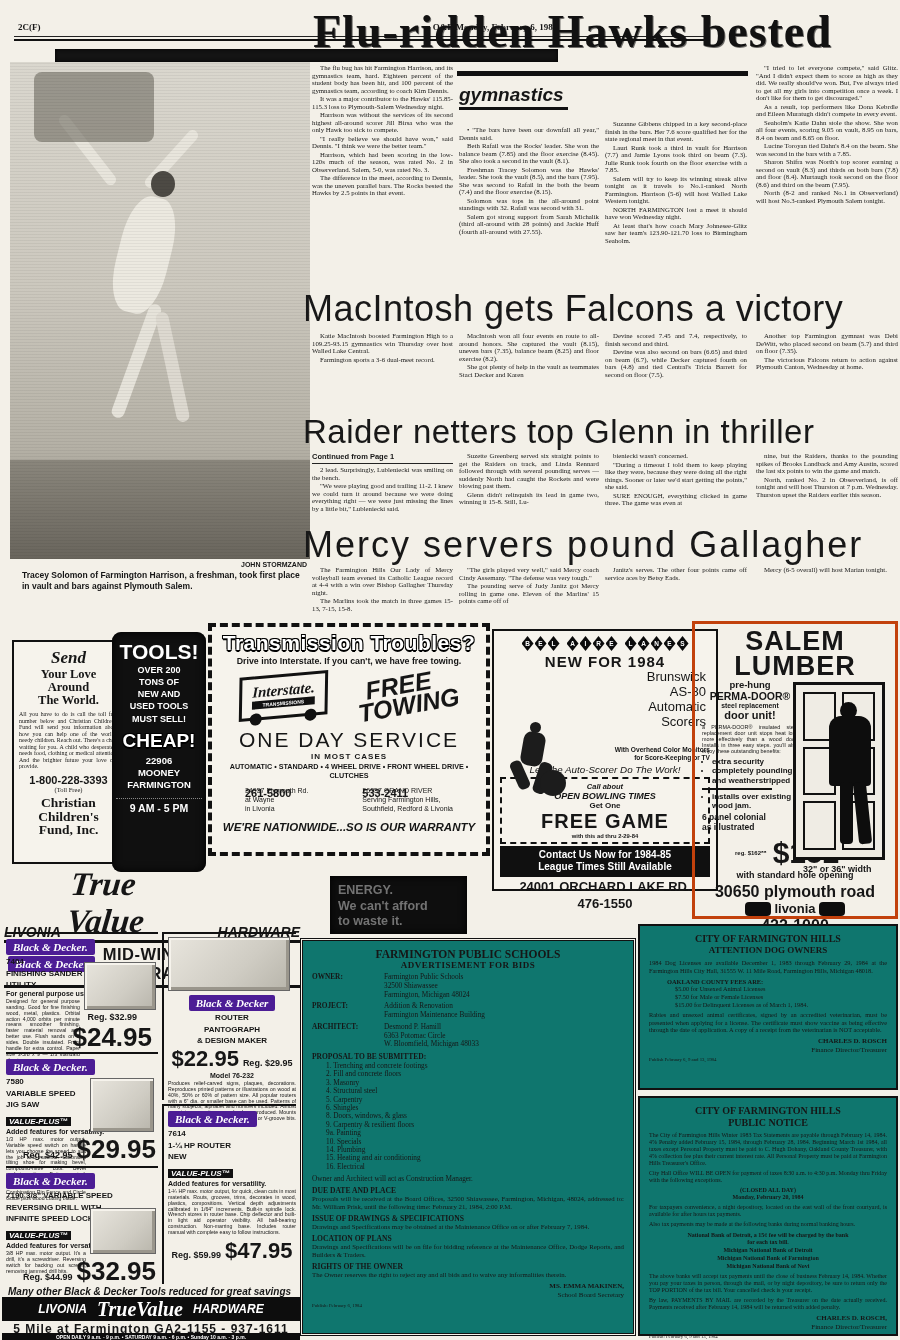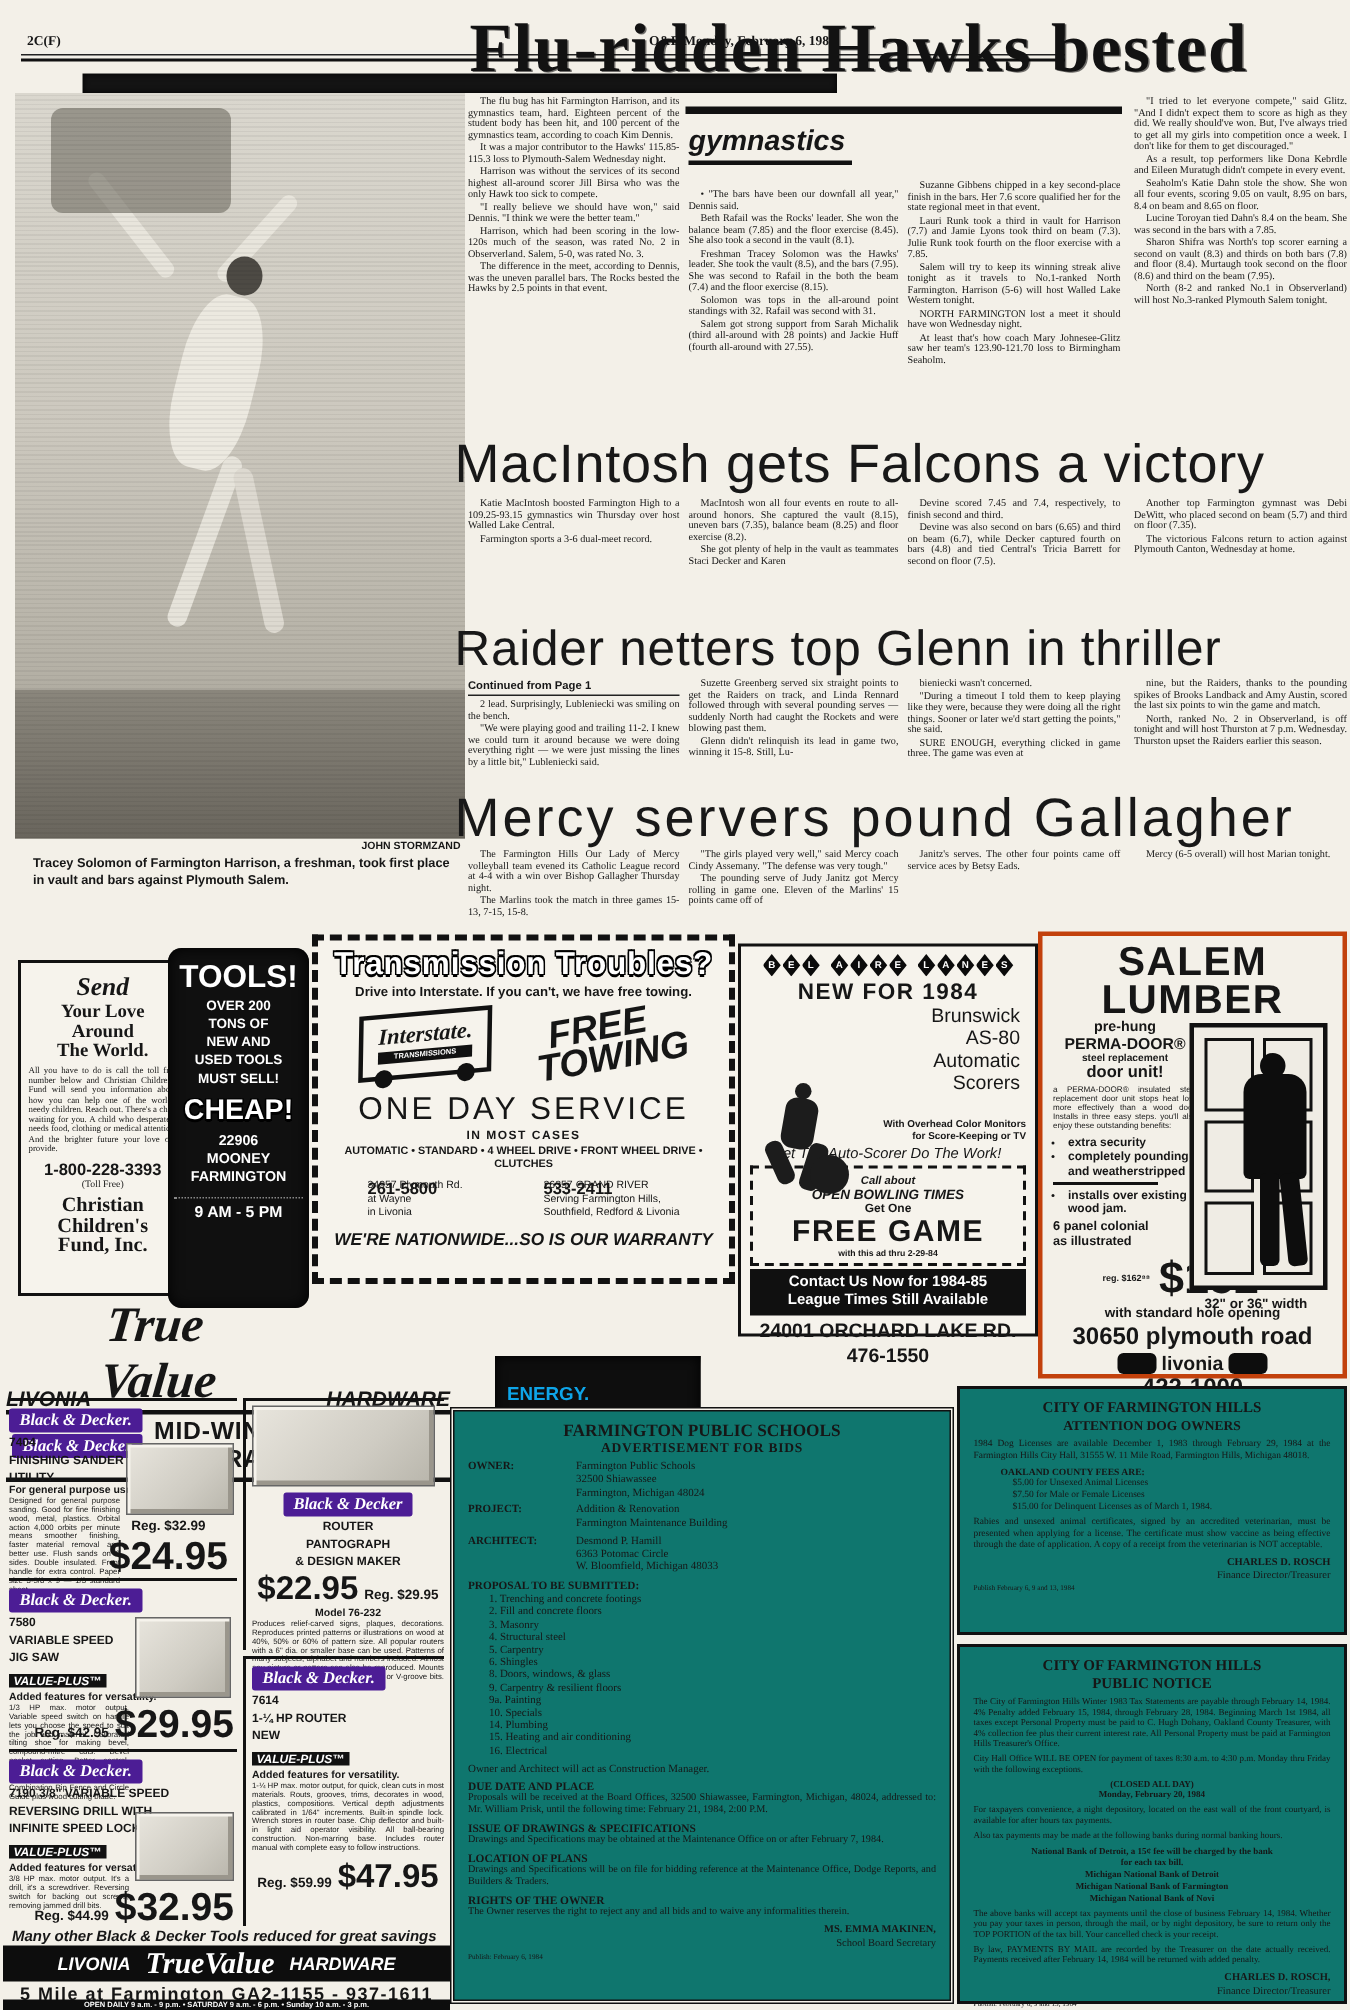--- a/index.html
+++ b/index.html
@@ -95,22 +95,22 @@
   .door span{border:2px solid #111;display:block;}
   .man div{position:absolute;background:#0d0d0d;}
   .salem .wid{font:bold 9px "Liberation Sans",sans-serif;}
   .salem .price{font:bold 30px "Liberation Sans",sans-serif;}
   .salem .cents{font:bold 14px "Liberation Sans",sans-serif;vertical-align:super;}
   .salem .reg{font:bold 6px "Liberation Sans",sans-serif;line-height:1.1;}
   .salem .hole{font:bold 9px "Liberation Sans",sans-serif;}
   .salem .addr{font:bold 16px "Liberation Sans",sans-serif;line-height:1.15;}
   .card{display:inline-block;width:26px;height:14px;background:#0d0d0d;border-radius:4px;vertical-align:middle;}
   
-  .energy{background:#0e0e0e;color:#0ea5e9;font:bold 12.5px "Liberation Sans",sans-serif;line-height:1.25;
-          padding:18px 8px;box-sizing:border-box;box-shadow:inset 0 0 8px #000;margin-top:28px;}
+  .energy{background:#0e0e0e;color:#737373;font:bold 12.5px "Liberation Sans",sans-serif;line-height:1.25;
+          padding:7px 8px;box-sizing:border-box;box-shadow:inset 0 0 8px #000;}
   
   .tv-head{display:flex;align-items:flex-end;gap:8px;}
   .tv-liv{font:italic 900 14px "Liberation Sans",sans-serif;}
   .tv-script{font:italic bold 33px "Liberation Serif",serif;transform:skewX(-6deg);display:inline-block;}
   .tv-hw{font:italic 900 14px "Liberation Sans",sans-serif;}
   .bd-banner{border-top:3px solid #111;border-bottom:3px solid #111;display:flex;align-items:center;gap:8px;padding:2px 4px;}
   .bd-chip{background:#4c1d95;color:#fff;font:italic bold 11px "Liberation Serif",serif;padding:2px 7px;border-radius:2px;white-space:nowrap;}
   .mwc{font:900 16.5px "Liberation Sans",sans-serif;letter-spacing:.5px;}
   .prod{position:absolute;border-top:2px solid #111;padding-top:3px;box-sizing:border-box;}
   .prod .mdl{font:bold 8px "Liberation Sans",sans-serif;line-height:1.2;margin-top:2px;}
@@ -335,21 +335,21 @@
         <div class="ad">
             <div>26357 GRAND RIVER</div>
             <div>Serving Farmington Hills,</div>
             <div>Southfield, Redford &amp; Livonia</div>
           </div>
       </div>
     </div>
     <div class="foot">WE'RE NATIONWIDE...SO IS OUR WARRANTY</div>
   </div>
 
-  <div class="abs adbox bel" style="left:492px;top:629px;width:200px;height:262px;">
+  <div class="abs adbox bel" style="left:492px;top:629px;width:226px;height:262px;">
     <div class="diamond-row">
         <span class="d">B</span>
         <span class="d">E</span>
         <span class="d">L</span>
         <span class="d blank"> </span>
         <span class="d">A</span>
         <span class="d">I</span>
         <span class="d">R</span>
         <span class="d">E</span>
         <span class="d blank"> </span>

